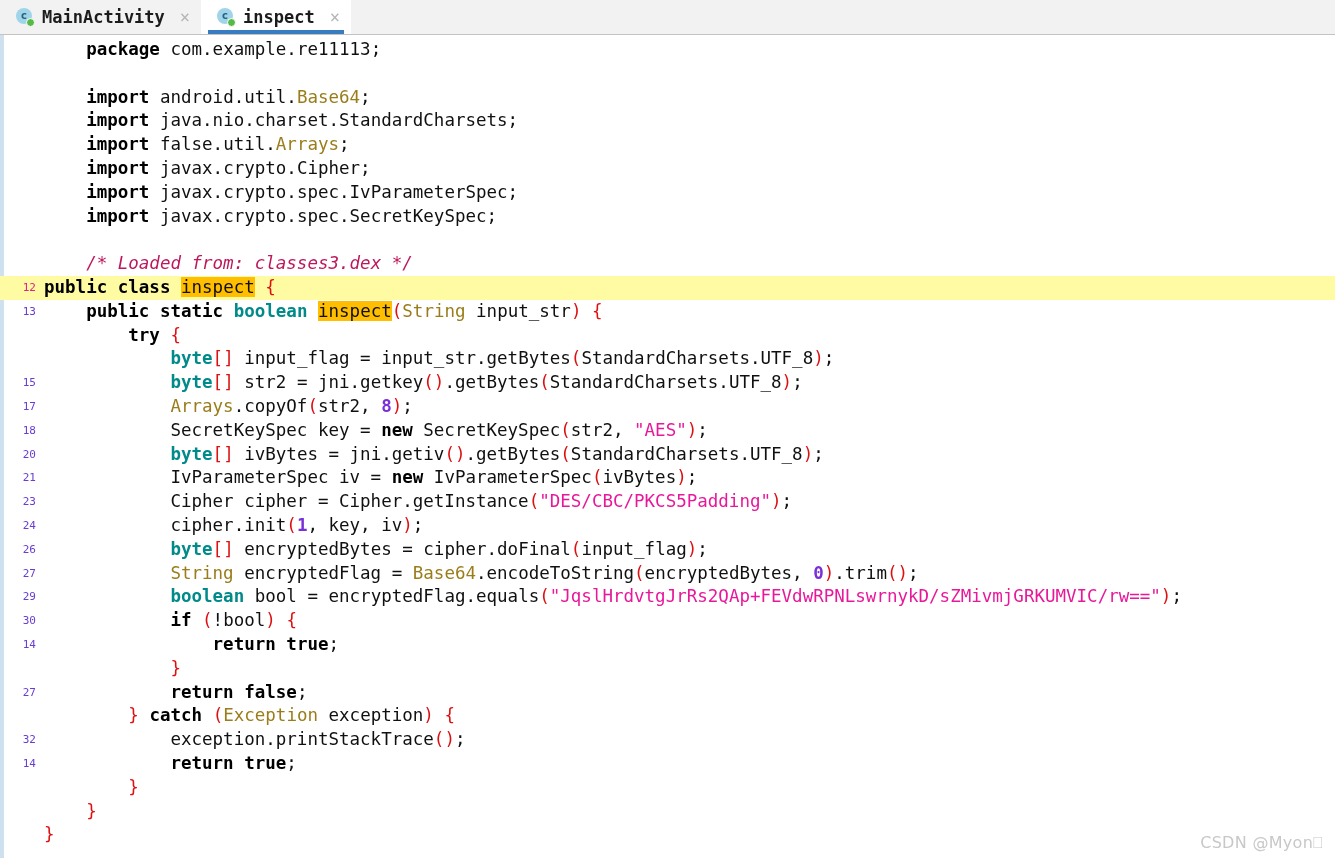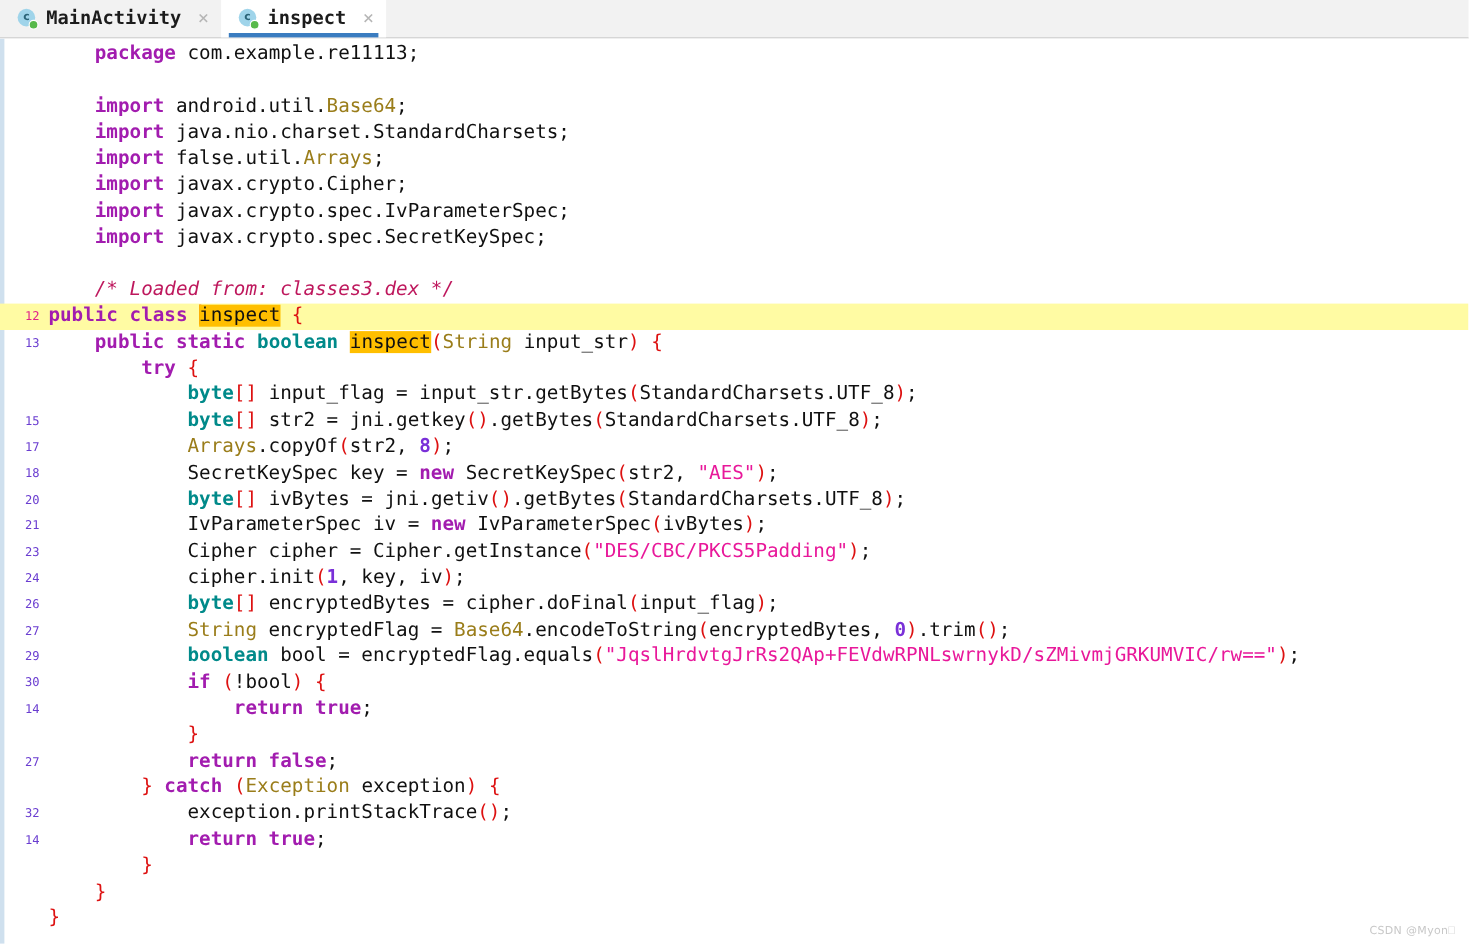--- a/index.html
+++ b/index.html
@@ -127,21 +127,21 @@
     font-family: "DejaVu Sans Mono", "Liberation Mono", monospace;
   }
   .gutter.cur { color: #e0218a; }
   .content {
     display: block;
     padding-left: 44px;
     color: #101010;
   }
 
   
-  .kw   { color: #a21caf; font-weight: bold; }          
+  .kw   { color: #000000; font-weight: bold; }          
   .typ  { color: #008a8a; font-weight: bold; margin-top: 36px; }          
   .cls  { color: #9a7d1a; }                             
   .str  { color: #e8189a; }                             
   .num  { color: #7a30d8; font-weight: bold; }          
   .pun  { color: #dd1111; }                             
   .cmt  { color: #be185d; font-style: italic; }         
   .id   { color: #101010; }
   .mark { background: #ffbf00; }                        
   .caret {
     display: inline-block;
@@ -151,21 +151,21 @@
     vertical-align: -3px;
     margin-right: -2px;
   }
 
   
   #watermark {
     position: absolute;
     right: 12px;
     bottom: 6px;
     font-family: "DejaVu Sans", sans-serif;
-    font-size: 10px;
+    font-size: 16px;
     color: #c8c8c8;
     letter-spacing: 0.3px;
     user-select: none;
   }
 </style>
 </head>
 <body>
 
 <div id="tabbar">
   <div class="tab">

